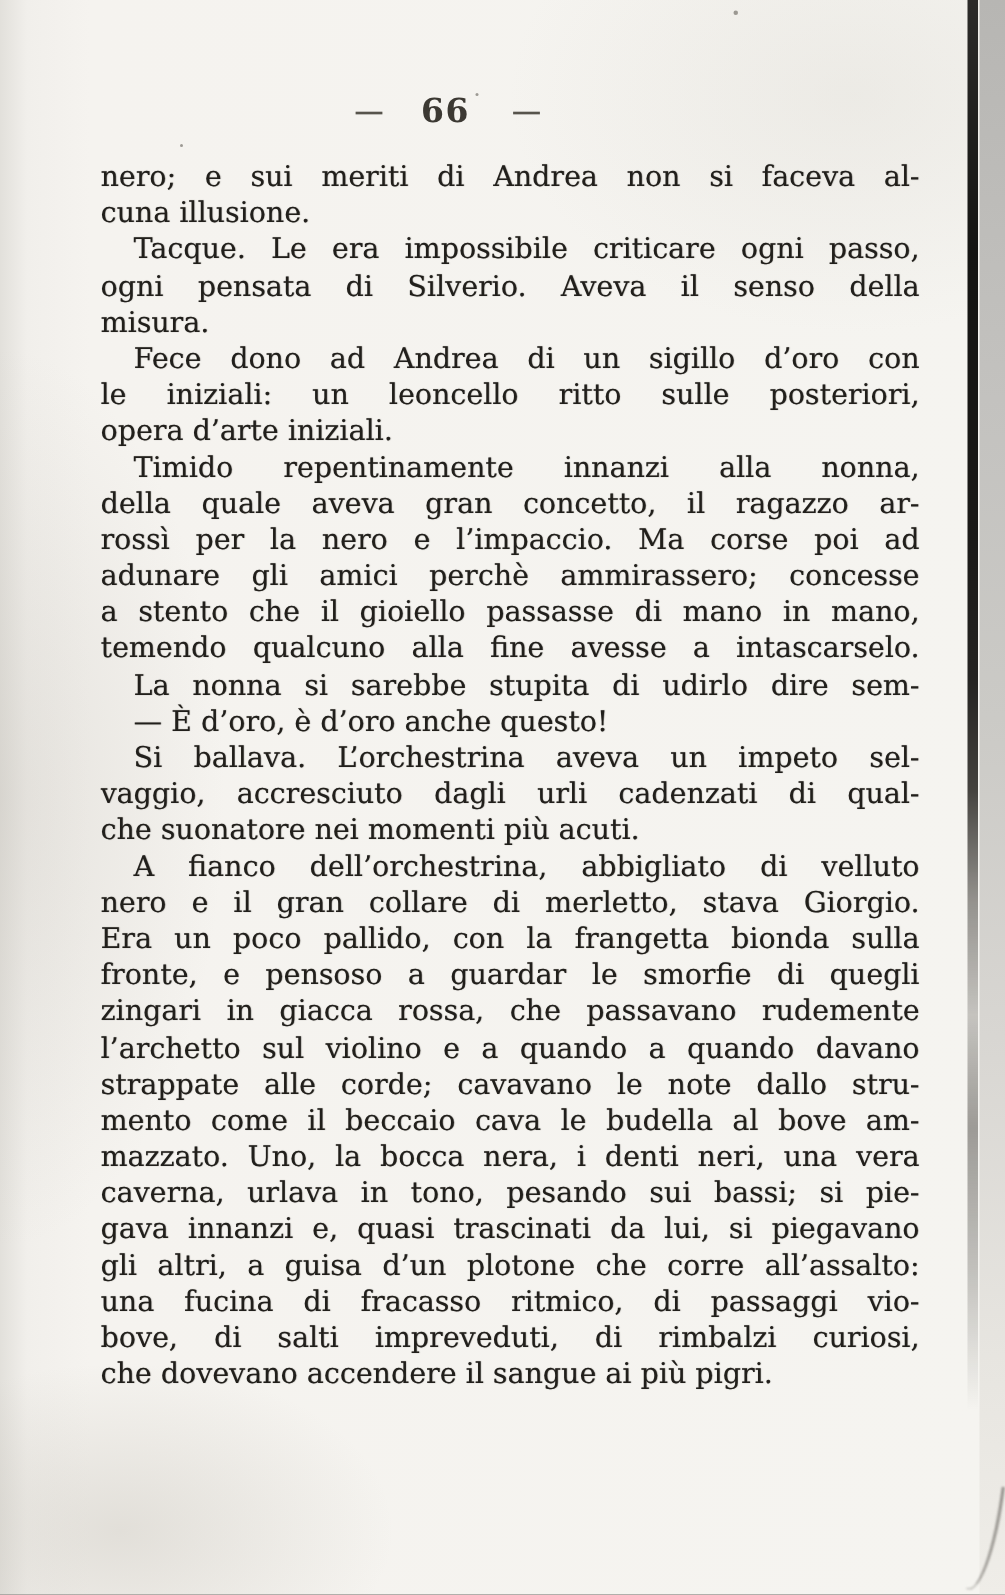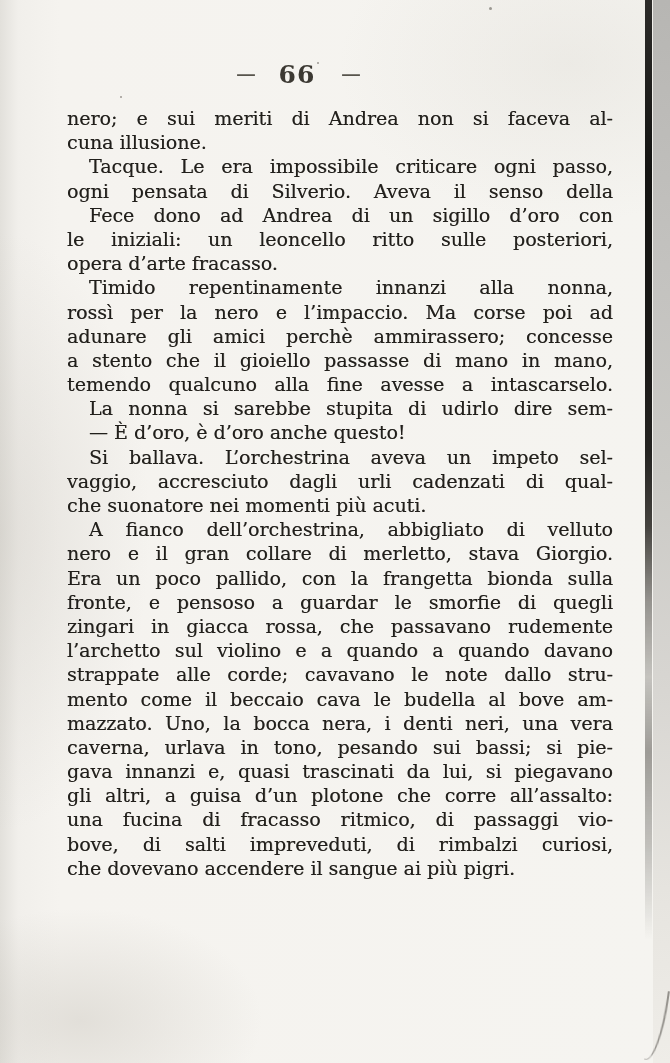--- a/index.html
+++ b/index.html
@@ -64,21 +64,21 @@
   }
   .page-header .dash {
     font-weight: bold;
     font-size: 20px;
     letter-spacing: -3px;
     color: #57544c;
     transform: scaleY(0.75);
     filter: blur(0.3px);
   }
   .page-header .pagenum {
-    font-size: 25px;
+    font-size: 22px;
     font-weight: bold;
     color: #3c3933;
     letter-spacing: 1px;
     filter: blur(0.2px);
   }
 
   .page-text {
     position: absolute;
     top: 106px; left: 67px;
     width: 546px;
@@ -106,24 +106,26 @@
     <span class="dash">—</span>
     <span class="pagenum">66</span>
     <span class="dash">—</span>
   </div>
 
   <div class="page-text">
       <div class="line">nero; e sui meriti di Andrea non si faceva al-</div>
       <div class="line short">cuna illusione.</div>
       <div class="line indent">Tacque. Le era impossibile criticare ogni passo,</div>
       <div class="line">ogni pensata di Silverio. Aveva il senso della</div>
+      <div class="line short">misura.</div>
       <div class="line indent">Fece dono ad Andrea di un sigillo d’oro con</div>
       <div class="line">le iniziali: un leoncello ritto sulle posteriori,</div>
-      <div class="line short">opera d’arte fracasso.</div>
+      <div class="line short">opera d’arte iniziali.</div>
       <div class="line indent">Timido repentinamente innanzi alla nonna,</div>
+      <div class="line">della quale aveva gran concetto, il ragazzo ar-</div>
       <div class="line">rossì per la nero e l’impaccio. Ma corse poi ad</div>
       <div class="line">adunare gli amici perchè ammirassero; concesse</div>
       <div class="line">a stento che il gioiello passasse di mano in mano,</div>
       <div class="line">temendo qualcuno alla fine avesse a intascarselo.</div>
       <div class="line indent">La nonna si sarebbe stupita di udirlo dire sem-</div>
       <div class="line indent short">— È d’oro, è d’oro anche questo!</div>
       <div class="line indent">Si ballava. L’orchestrina aveva un impeto sel-</div>
       <div class="line">vaggio, accresciuto dagli urli cadenzati di qual-</div>
       <div class="line short">che suonatore nei momenti più acuti.</div>
       <div class="line indent">A fianco dell’orchestrina, abbigliato di velluto</div>

